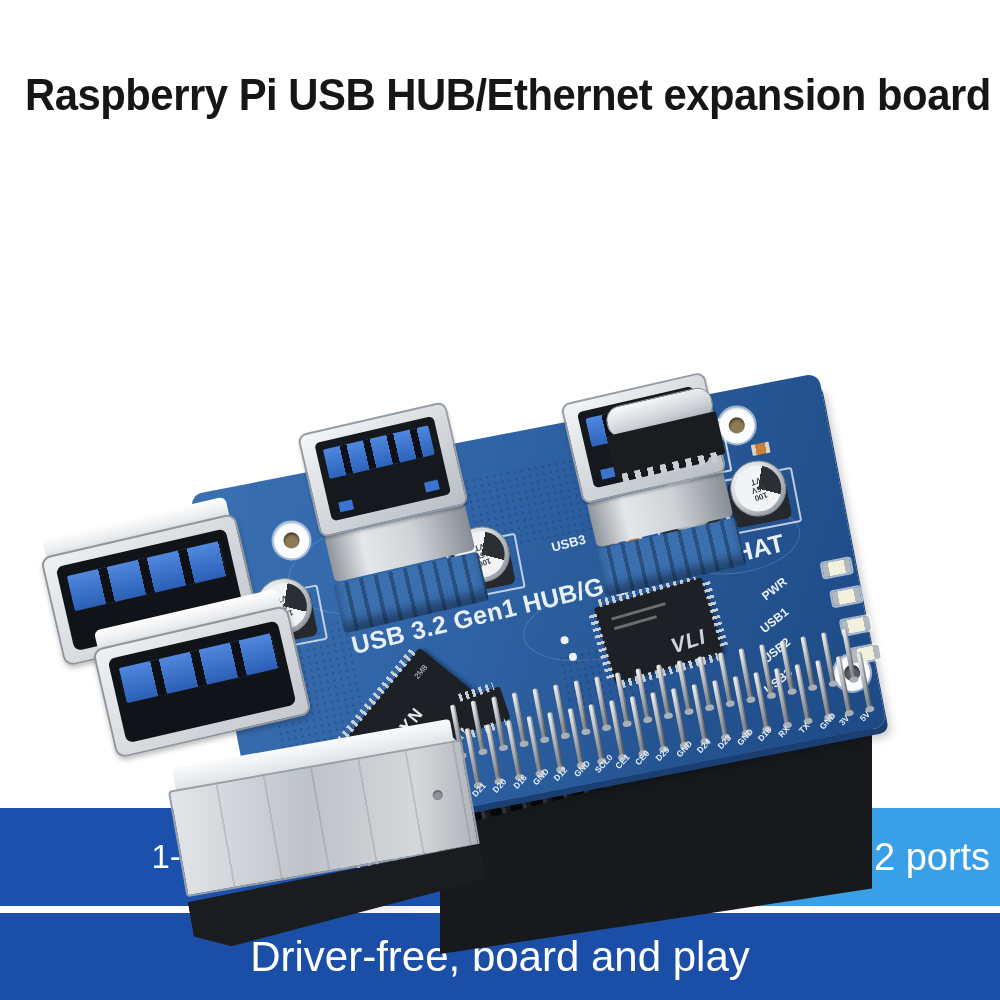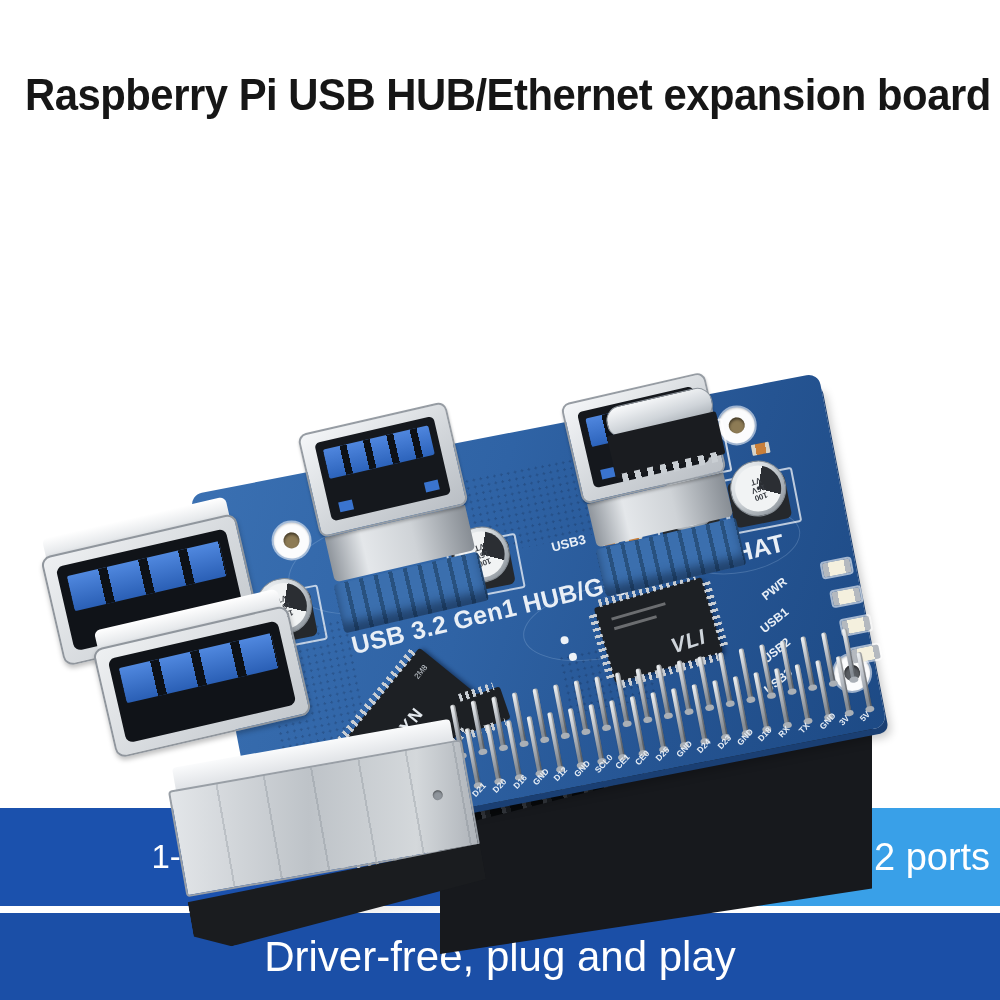--- a/index.html
+++ b/index.html
@@ -380,13 +380,13 @@
     <div class="rj45-black"></div>
   </div>
 </div>
 
 <div class="banner-top">
   <div class="bt-left"></div>
   <div class="bt-right"></div>
   <div class="bt-left-text">1-way gigabit network port</div>
   <div class="bt-right-text">3 USB 3.2 ports</div>
 </div>
-<div class="banner-bottom">Driver-free, plug and play</div>
+<div class="banner-bottom">Driver-free, board and play</div>
 
 </body></html>

